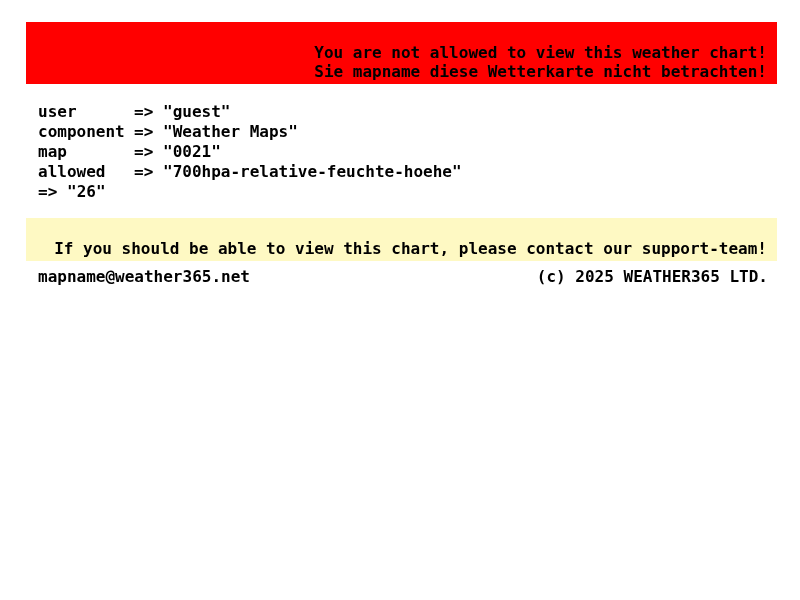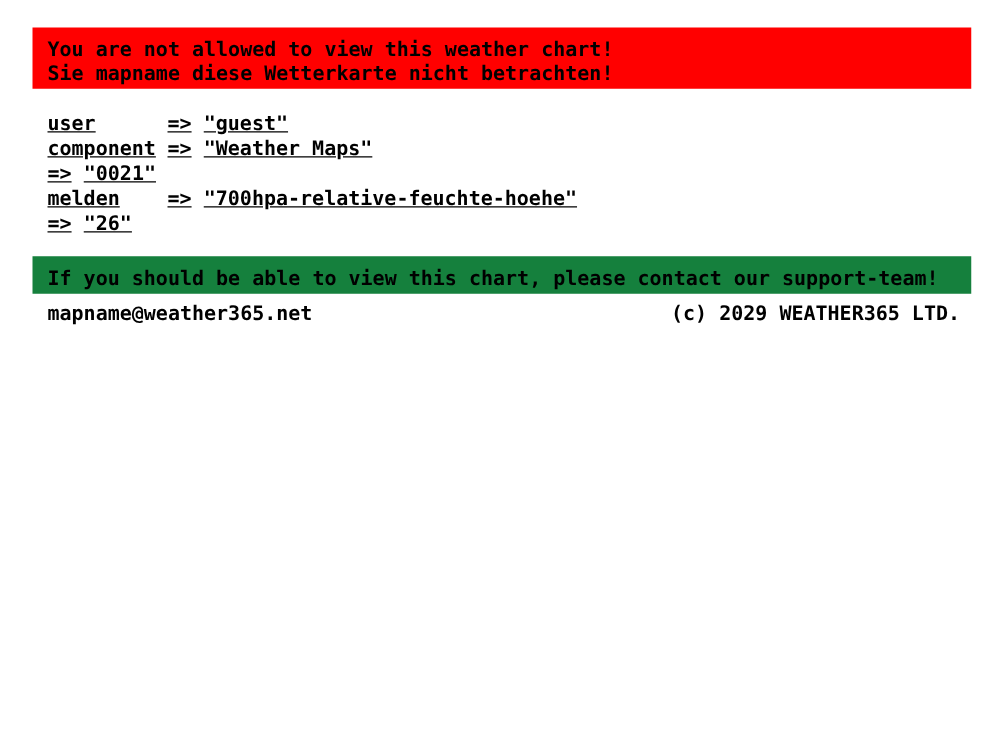--- a/index.html
+++ b/index.html
@@ -19,36 +19,36 @@
   }
   .page {
     position: absolute;
     left: 26px;
     top: 22px;
     width: 751px;
   }
   .banner {
     box-sizing: border-box;
     width: 751px;
-    padding: 8px 10px 3px 12px;
+    padding: 21px 10px 3px 12px;
     line-height: 19px;
+    text-align: right;
   }
   .banner div {
     white-space: pre;
   }
   .banner-error {
     background: #ff0000;
   }
   .banner-info {
-    background: #15803d;
+    background: #fef9c3;
     margin-top: 16px;
   }
   .params {
     margin: 18px 0 0 12px;
-    text-decoration: underline;
   }
   .param-row {
     display: flex;
     line-height: 20px;
     white-space: pre;
   }
   .param-key {
     width: 96px;
     flex: none;
   }
@@ -80,36 +80,37 @@
       <span class="param-key">user</span>
       <span class="param-arrow">=&gt;</span>
       <span class="param-value">"guest"</span>
     </div>
     <div class="param-row">
       <span class="param-key">component</span>
       <span class="param-arrow">=&gt;</span>
       <span class="param-value">"Weather Maps"</span>
     </div>
     <div class="param-row">
+      <span class="param-key">map</span>
       <span class="param-arrow">=&gt;</span>
       <span class="param-value">"0021"</span>
     </div>
     <div class="param-row">
-      <span class="param-key">melden</span>
+      <span class="param-key">allowed</span>
       <span class="param-arrow">=&gt;</span>
       <span class="param-value">"700hpa-relative-feuchte-hoehe"</span>
     </div>
     <div class="param-row">
       <span class="param-arrow">=&gt;</span>
       <span class="param-value">"26"</span>
     </div>
   </div>
 
   <div class="banner banner-info">
     <div>If you should be able to view this chart, please contact our support-team!</div>
   </div>
 
   <div class="footer">
     <span>mapname@weather365.net</span>
-    <span>(c) 2029 WEATHER365 LTD.</span>
+    <span>(c) 2025 WEATHER365 LTD.</span>
   </div>
 
 </div>
 
 </body></html>

